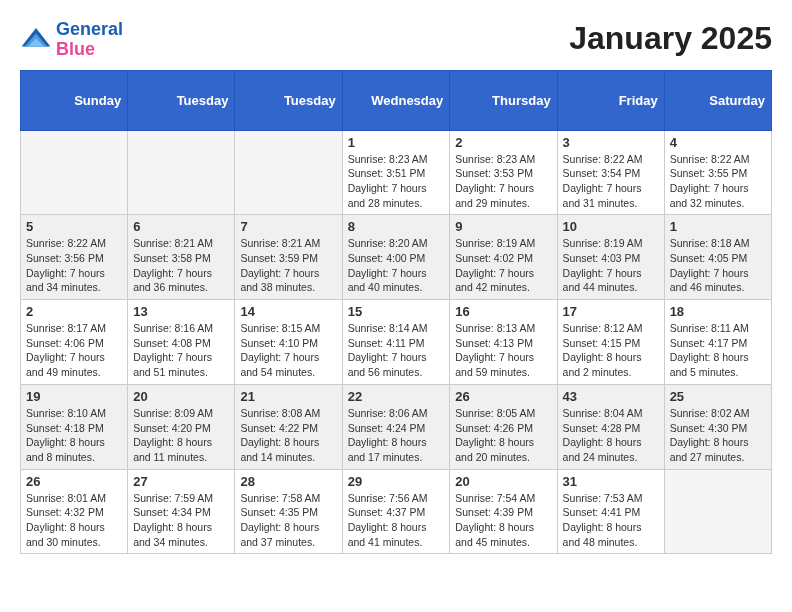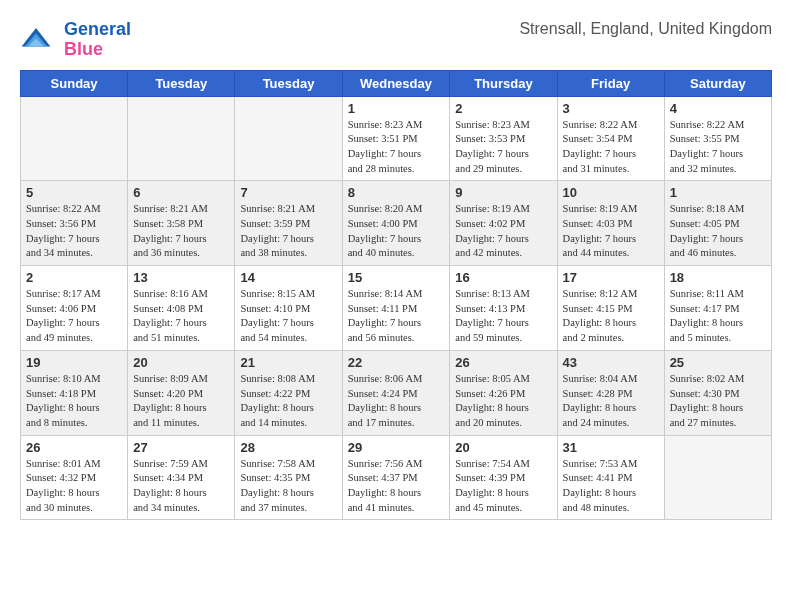--- a/index.html
+++ b/index.html
@@ -12,21 +12,21 @@
     }
     .header {
       display: flex;
       justify-content: space-between;
       align-items: flex-start;
       margin-bottom: 10px;
     }
     .logo {
       display: flex;
       align-items: center;
-      gap: 12px;
+      gap: 4px;
     }
     .logo-text {
       font-size: 18px;
       font-weight: bold;
       color: #333;
       line-height: 1.1;
     }
     .logo-text span {
       color: #1a5fb4;
     }
@@ -47,22 +47,22 @@
       color: #555;
     }
     .calendar {
       width: 100%;
       border-collapse: collapse;
       border: 1px solid #ccc;
     }
     .calendar th {
       background-color: #3366cc;
       color: #fff;
-      text-align: center;
-      padding: 5px 6px;
+      text-align: right;
+      padding: 22px 6px;
       font-size: 13px;
       border: 1px solid #2255bb;
     }
     .calendar td {
       vertical-align: top;
       border: 1px solid #ccc;
       padding: 4px 5px;
       width: 108px;
       min-height: 80px;
       font-size: 11px;
@@ -74,21 +74,20 @@
     }
     .day-number {
       font-weight: bold;
       font-size: 13px;
       margin-bottom: 2px;
     }
     .day-info {
       font-size: 10.5px;
       line-height: 1.4;
       color: #333;
-      font-family: Liberation Serif, serif;
     }
     .row-shaded td {
       background: #f0f0f0;
     }
   </style>
 </head>
 <body>
 
 <div class="header">
   <div class="logo">
@@ -96,21 +95,21 @@
       <polygon points="20,5 38,28 2,28" fill="#1a5fb4"></polygon>
       <polygon points="20,12 34,28 6,28" fill="#4a9fe0"></polygon>
       <polygon points="20,18 30,28 10,28" fill="#7fc0f0"></polygon>
     </svg>
     <div class="logo-text">
       <div><span>General</span></div>
       <div><span style="color:#ec4899">Blue</span></div>
     </div>
   </div>
   <div class="title-block">
-    <div class="location">Strensall, England, United Kingdom</div>
+    <div class="month-title">January 2025</div>
   </div>
 </div>
 
 <table class="calendar">
   <thead>
     <tr>
       <th>Sunday</th>
       <th>Tuesday</th>
       <th>Tuesday</th>
       <th>Wednesday</th>

